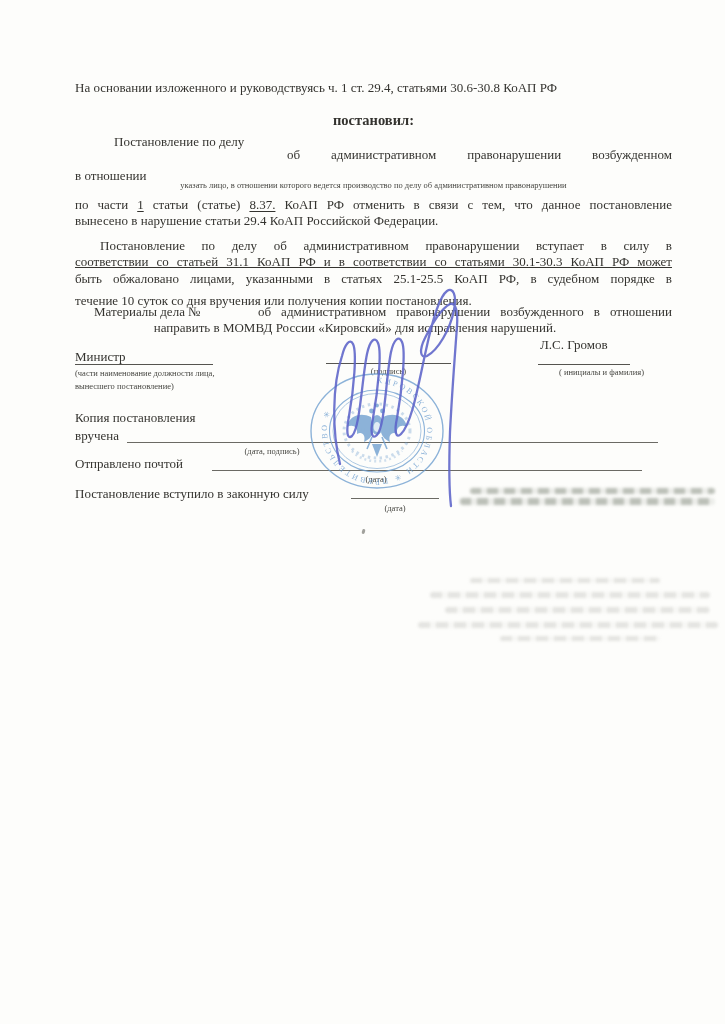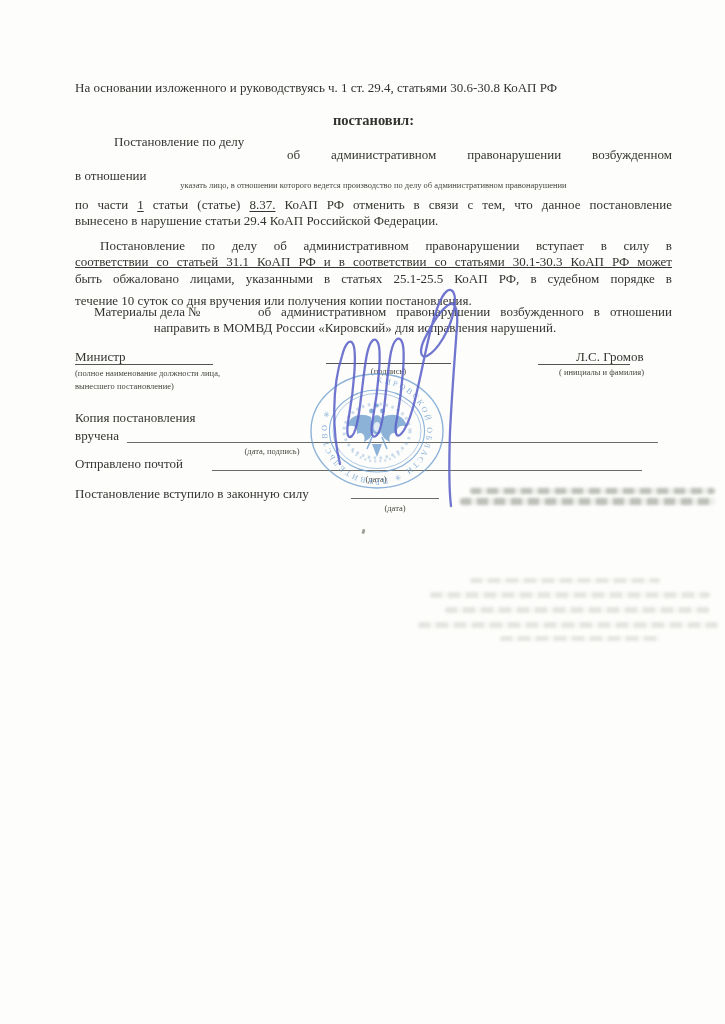--- a/index.html
+++ b/index.html
@@ -58,27 +58,27 @@
   <div class="t just" style="left:75px; top:254px; width:597px;text-decoration:underline;">соответствии со статьей 31.1 КоАП РФ и в соответствии со статьями 30.1-30.3 КоАП РФ может</div>
   <div class="t just" style="left:75px; top:271px; width:597px;">быть обжаловано лицами, указанными в статьях 25.1-25.5 КоАП РФ, в судебном порядке в</div>
   <div class="t" style="left:75px; top:293px;">течение 10 суток со дня вручения или получения копии постановления.</div>
 
   <div class="t" style="left:66px; top:304px;margin-left:28px;">Материалы дела №</div>
   <div class="t center" style="left:75px; top:320px; width:560px;">направить в МОМВД России «Кировский» для исправления нарушений.</div>
   <div class="t just" style="left:258px; top:304px; width:414px;">об административном правонарушении возбужденного в  отношении</div>
 
   <div class="t" style="left:75px; top:349px;">Министр</div>
   <div class="rule" style="left:75px; top:364px; width:138px;"></div>
-  <div class="t small" style="left:75px; top:368px;">(полное наименование должности лица,</div>
+  <div class="t small" style="left:75px; top:368px;">(части наименование должности лица,</div>
   <div class="t small" style="left:75px; top:381px;">вынесшего постановление)</div>
 
   <div class="rule" style="left:326px; top:363px; width:125px;"></div>
   <div class="t small center" style="left:326px; top:366px; width:125px;text-align:center;">(подпись)</div>
 
-  <div class="t" style="left:540px; top:349px;margin-left:36px;">Л.С. Громов</div>
+  <div class="t" style="left:540px; top:337px;">Л.С. Громов</div>
   <div class="rule" style="left:538px; top:364px; width:92px;"></div>
   <div class="t small" style="left:543px; top:367px;margin-left:16px;">( инициалы и фамилия)</div>
 
   <div class="t" style="left:75px; top:410px;">Копия постановления</div>
   <div class="t" style="left:75px; top:428px;">вручена</div>
   <div class="rule soft" style="left:127px; top:442px; width:531px;"></div>
   <div class="t small center" style="left:212px; top:446px; width:120px;">(дата, подпись)</div>
 
   <div class="t" style="left:75px; top:456px;">Отправлено почтой</div>
   <div class="rule soft" style="left:212px; top:470px; width:430px;"></div>

